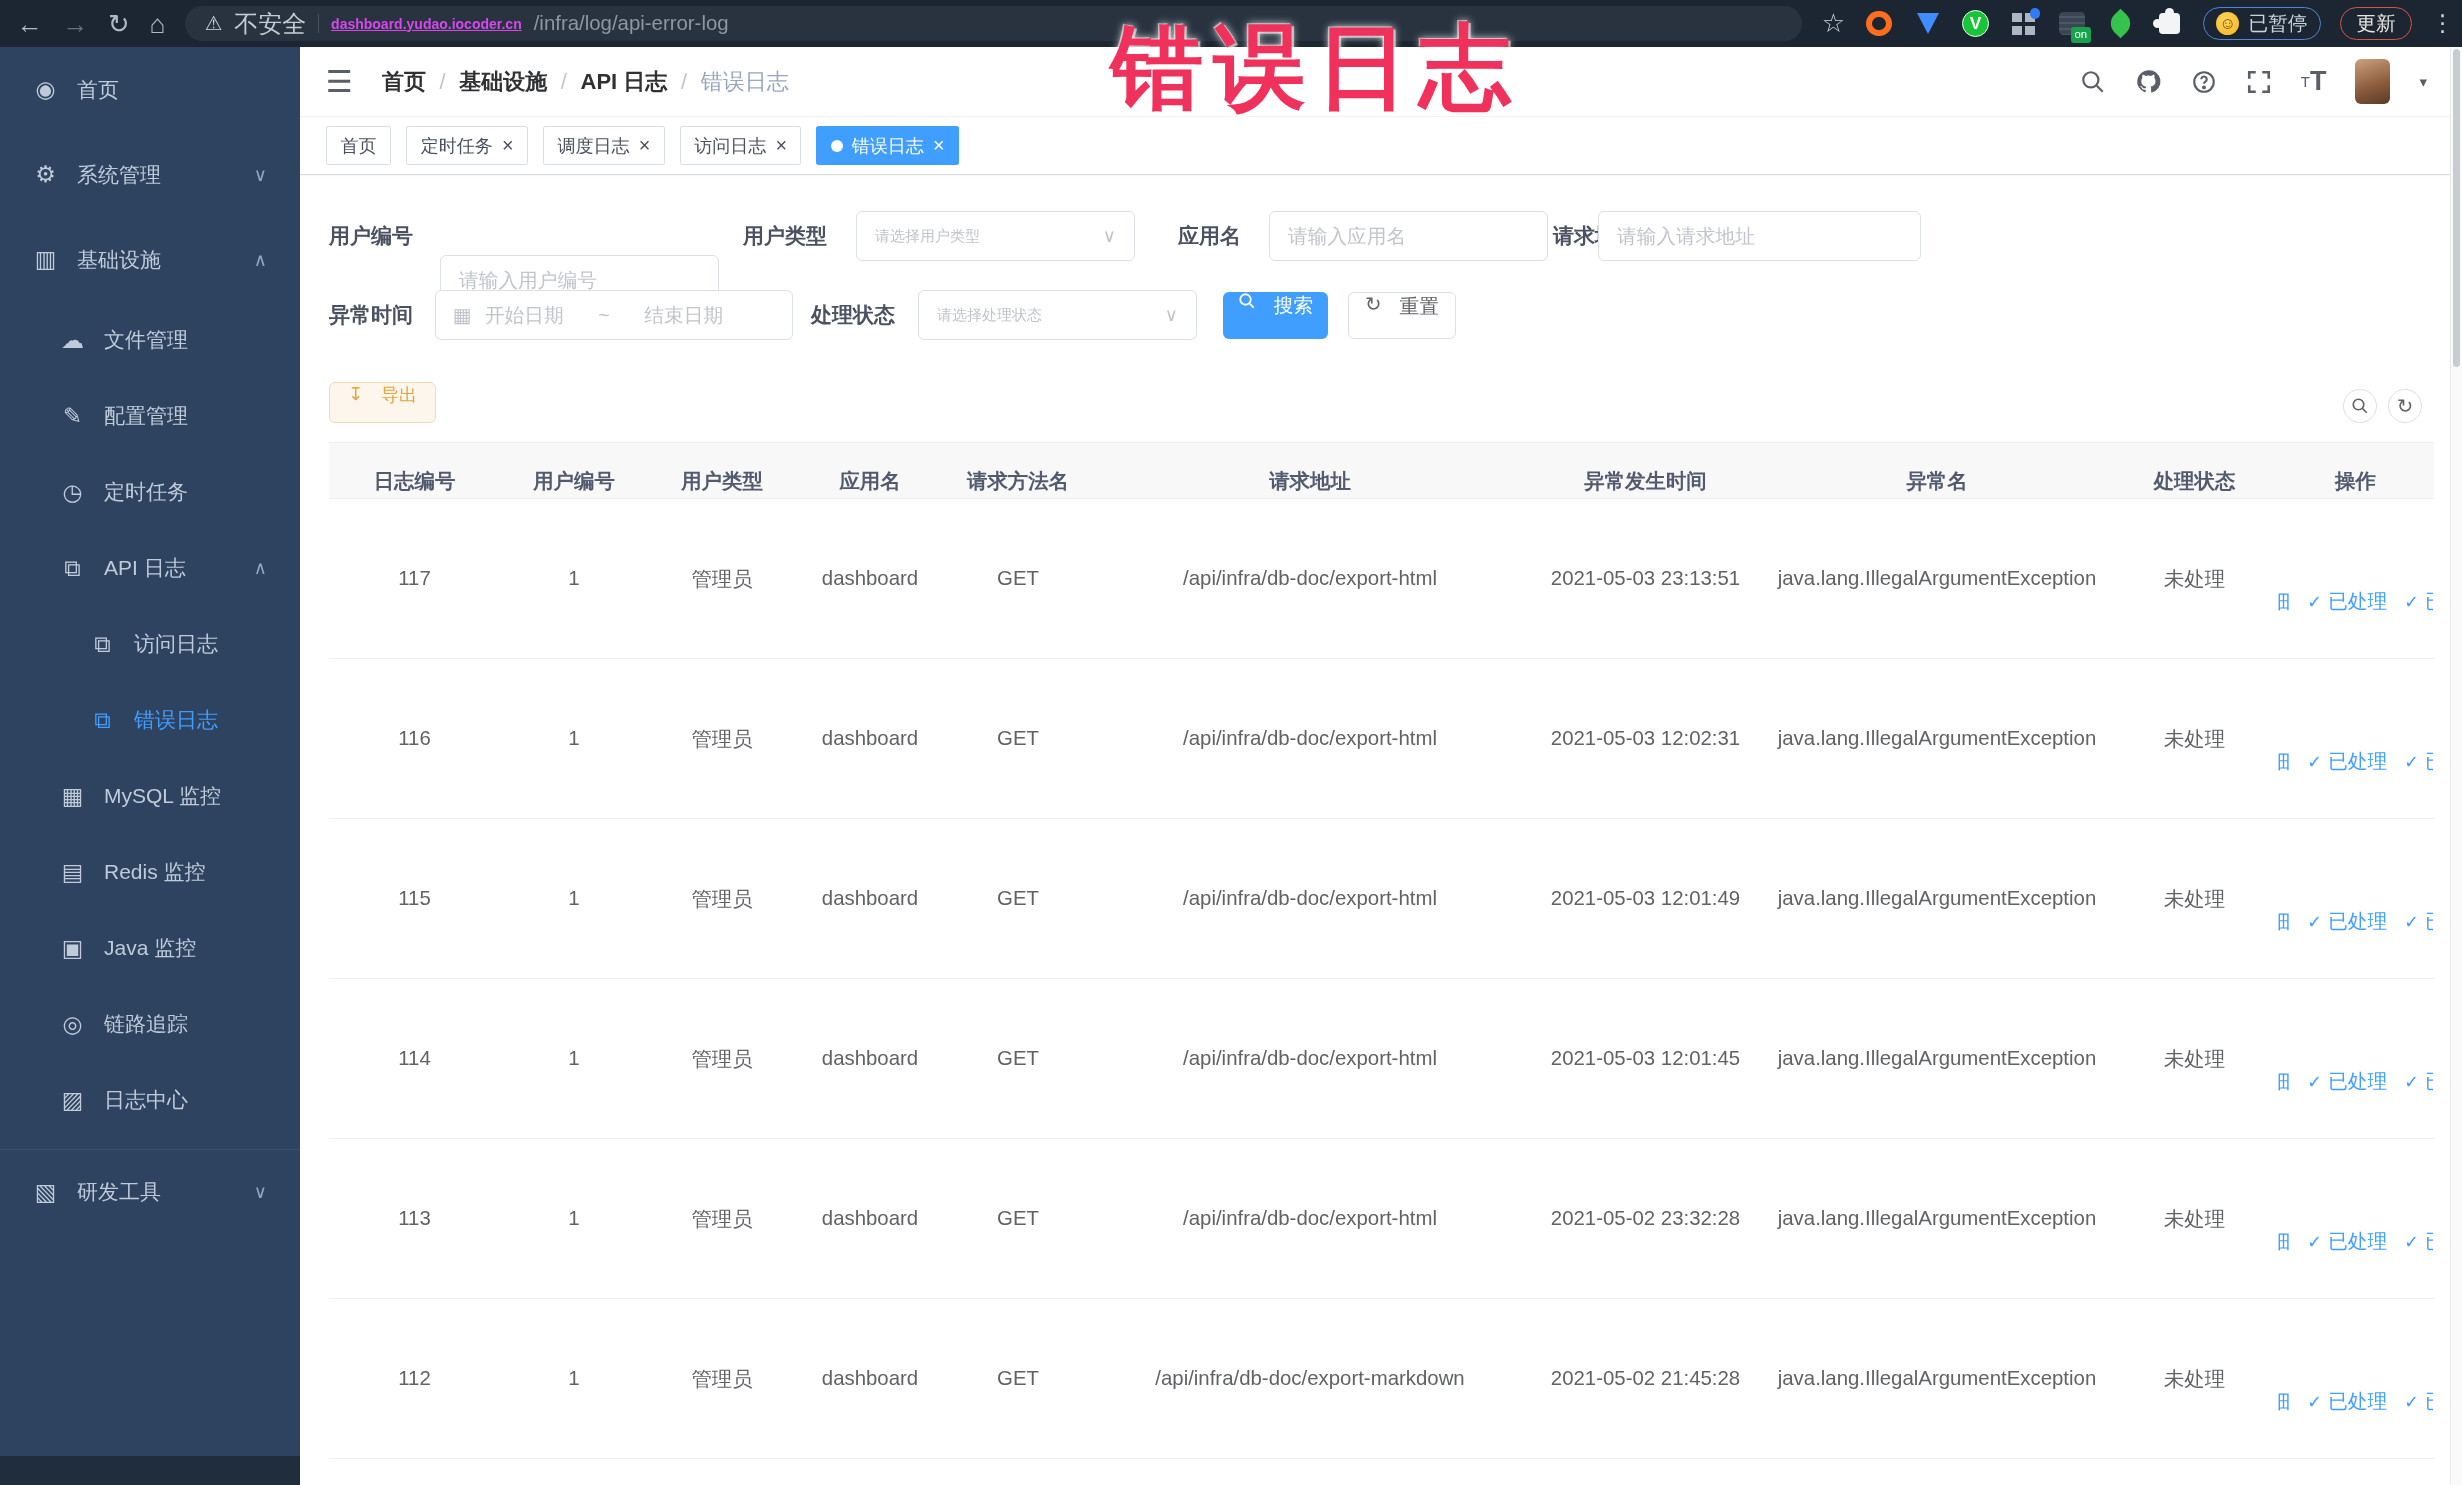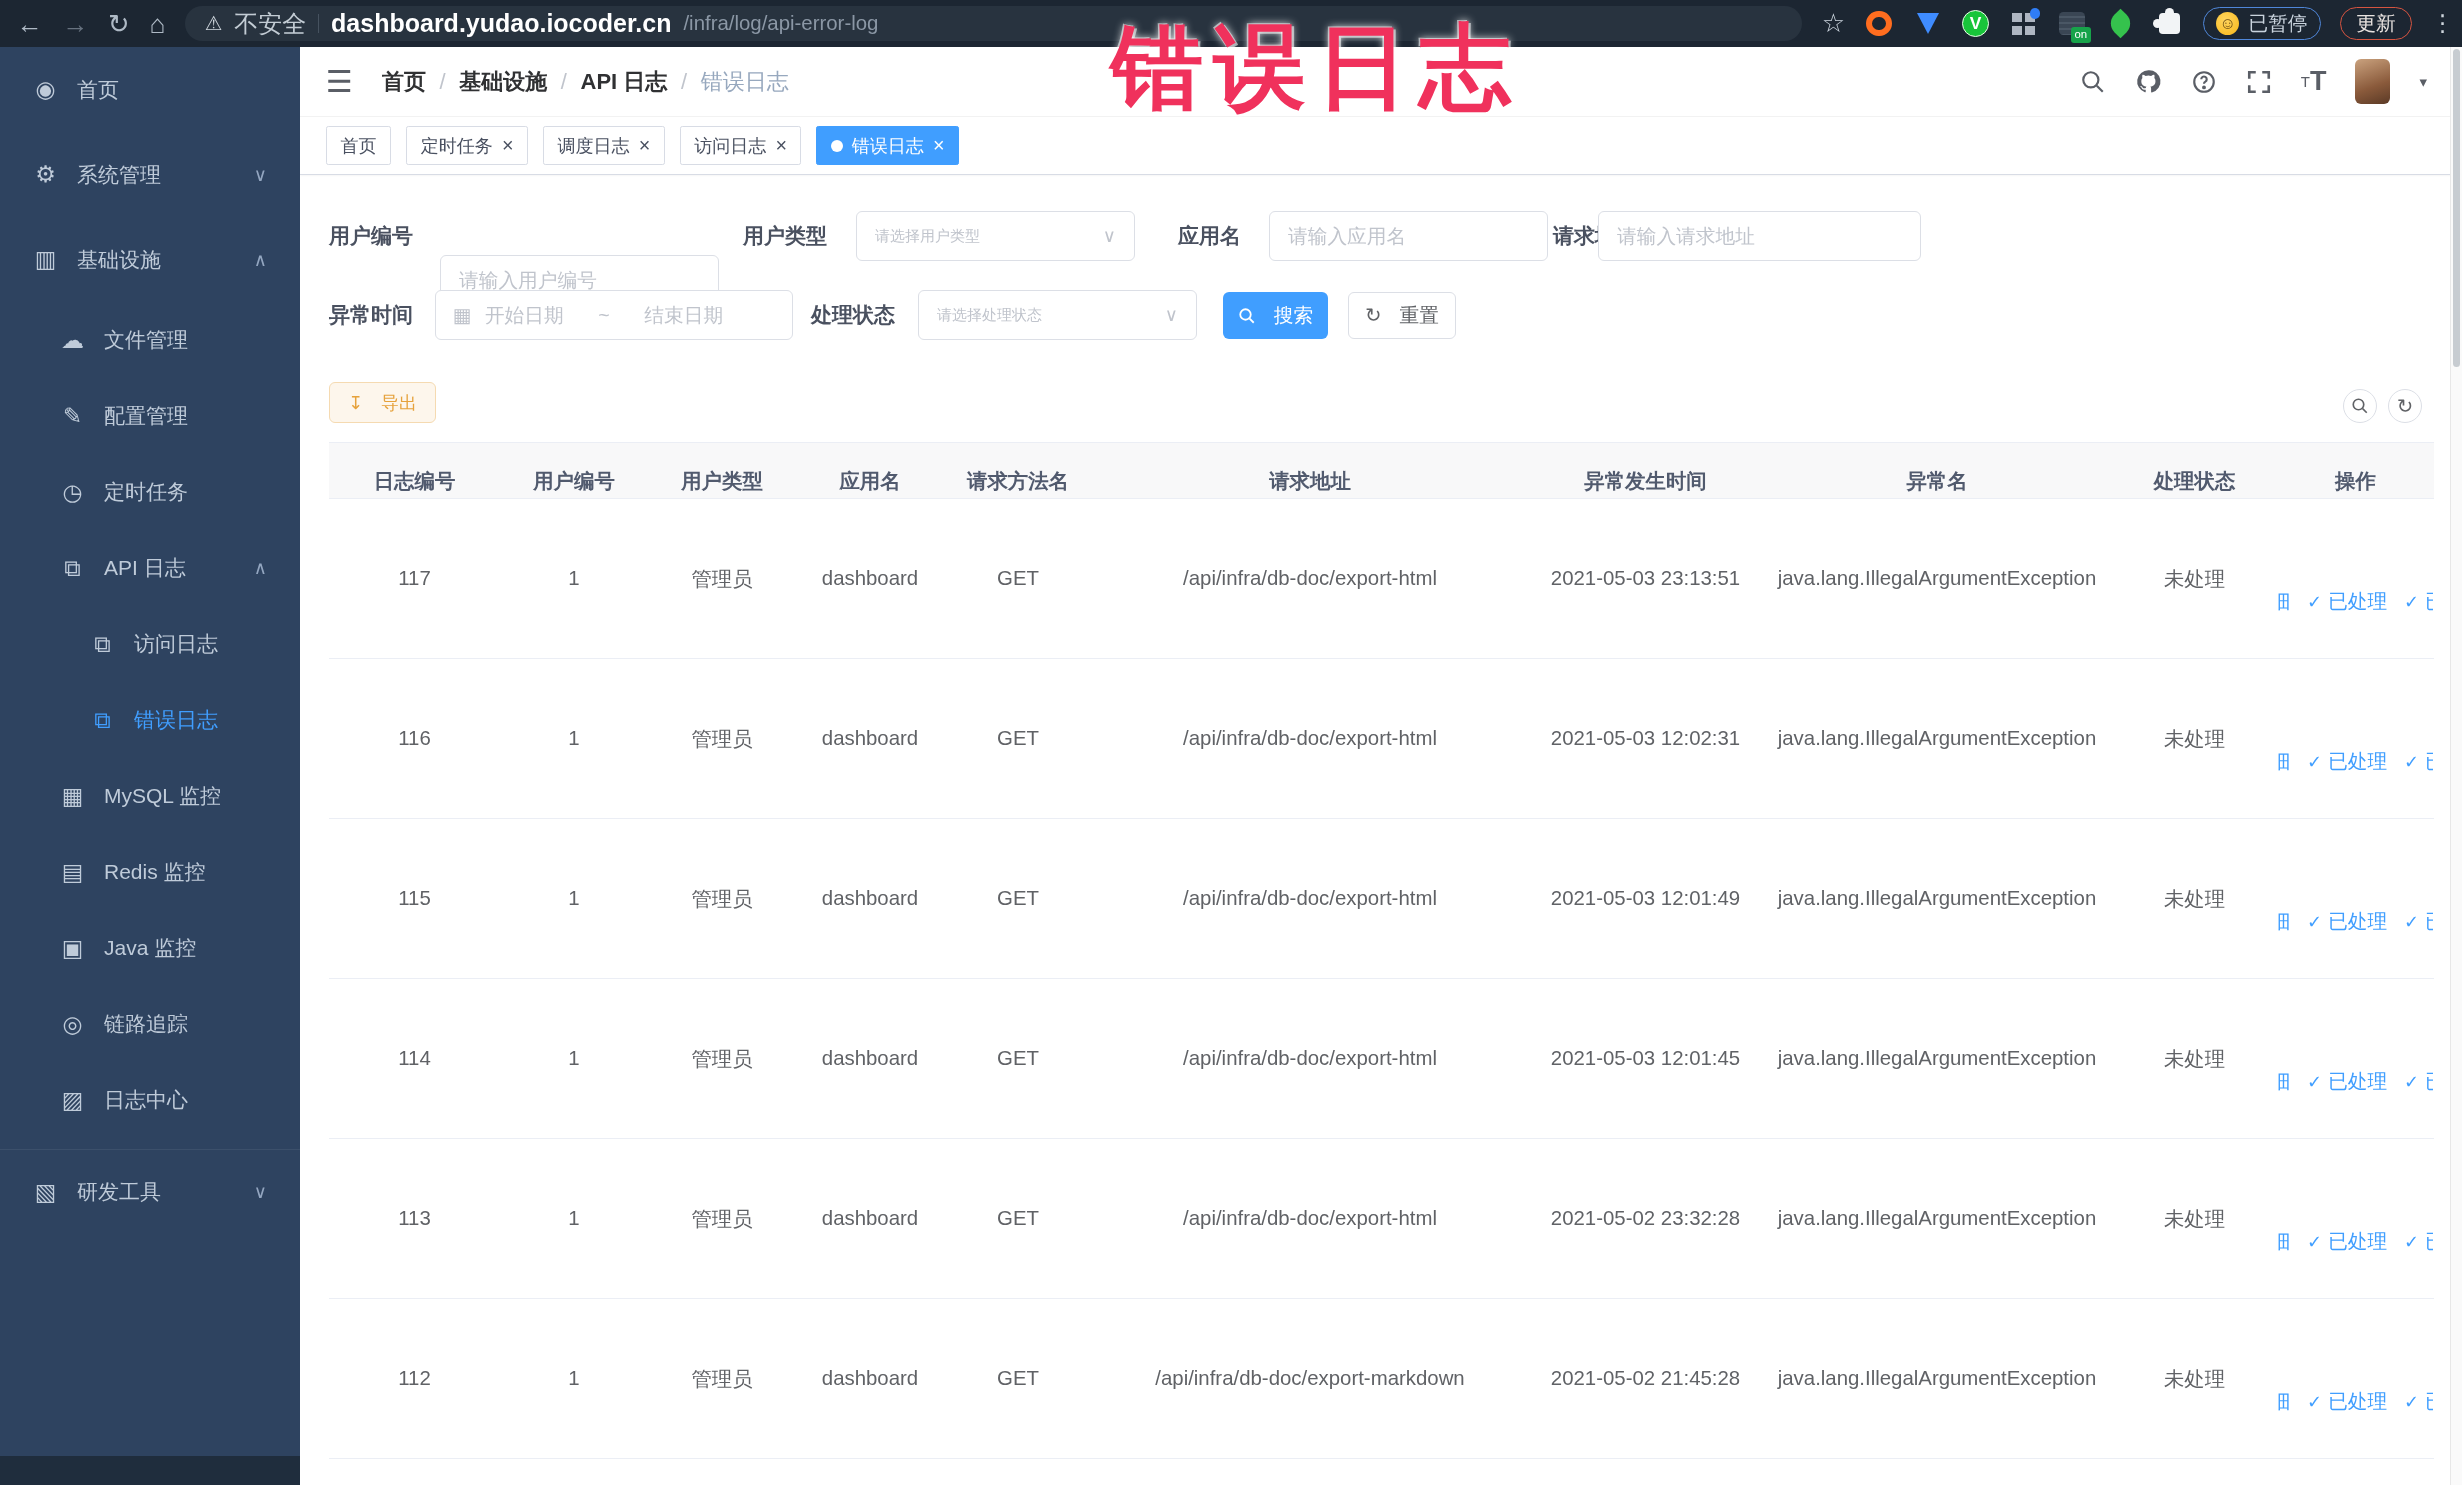--- a/index.html
+++ b/index.html
@@ -9,21 +9,21 @@
   
   .browser-bar{position:absolute;top:0;left:0;width:2462px;height:47px;background:#1c2632;
     display:flex;align-items:center;padding:0 16.7px;box-sizing:border-box;gap:19.7px;z-index:5;}
   .nav-ic{color:#aeb9c5;font-size:26px;line-height:1;flex:0 0 auto;}
   .nav-ic.dim{color:#67727f;}
   .url-pill{flex:0 0 auto;width:1617px;height:35px;background:#28333f;border-radius:17.4px;
     display:flex;align-items:center;padding:0 19.7px;box-sizing:border-box;gap:12px;}
   .warn-ic{color:#cfd6dd;font-size:19.7px;}
   .sec-label{color:#c3ccd4;font-size:24px;}
   .pill-div{width:0.8px;height:19.7px;background:#46525f;}
-  .url-domain{color:#ffffff;font-size:25px;font-weight:bold;}
+  .url-domain{color:#d946ef;font-size:14px;font-weight:bold;text-decoration:underline;}
   .url-path{color:#8b97a5;font-size:20.4px;}
   .star-ic{color:#cdd6df;font-size:26px;}
   .ext{width:29px;height:29px;display:flex;align-items:center;justify-content:center;flex:0 0 auto;position:relative;}
   .ext-orange{width:13.6px;height:13.6px;border:6.8px solid #ff6d1f;border-radius:50%;}
   .ext-shield{width:0;height:0;border-left:11.4px solid transparent;border-right:11.4px solid transparent;border-top:21px solid #3f8cff;}
   .ext-greenv{width:27px;height:27px;border-radius:50%;background:#18c53a;border:1.5px solid #eaffe9;color:#fff;
     font-size:17.4px;font-weight:bold;display:flex;align-items:center;justify-content:center;box-sizing:border-box;}
   .ext-grid{width:9.8px;height:9.8px;background:#aeb6c2;box-shadow:13px 0 0 #aeb6c2,0 13px 0 #aeb6c2,13px 13px 0 #aeb6c2;position:relative;top:-6px;left:-6px;}
   .ext-grid::after{content:"";position:absolute;right:-18px;top:-4.5px;width:10.6px;height:10.6px;border-radius:50%;background:#2f7df6;}
   .ext-on{width:26px;height:23px;border-radius:4.5px;background:#3a4654;position:relative;
@@ -90,21 +90,21 @@
   .inp::placeholder{color:#c0c4cc;}
   .select{position:absolute;height:50px;border:0.8px solid #dcdfe6;border-radius:6px;box-sizing:border-box;
     background:#fff;display:flex;align-items:center;padding:0 18px;justify-content:space-between;}
   .sel-ph{color:#c0c4cc;font-size:15px;}
   .sel-arrow{color:#c0c4cc;font-size:18px;}
   .daterange{position:absolute;height:50px;border:0.8px solid #dcdfe6;border-radius:6px;box-sizing:border-box;
     background:#fff;display:flex;align-items:center;padding:0 16.7px;gap:13.6px;}
   .cal-ic{color:#c0c4cc;font-size:19.7px;}
   .date-ph{color:#c0c4cc;font-size:19.7px;}
   .date-sep{color:#c0c4cc;font-size:19.7px;margin:0 21px;}
-  .btn{position:absolute;display:flex;align-items:center;justify-content:center;gap:18px;border-radius:6px;
+  .btn{position:absolute;display:flex;align-items:flex-start;justify-content:center;gap:18px;border-radius:6px;
     font-size:19.7px;box-sizing:border-box;cursor:pointer;}
   .btn-search{background:#409eff;color:#fff;}
   .btn-reset{background:#fff;border:0.8px solid #dcdfe6;color:#606266;}
   .btn-export{background:#fdf6ec;border:0.8px solid #f5dab1;color:#e6a23c;font-size:18px;}
   .circle-btn{position:absolute;width:34px;height:34px;border-radius:50%;border:0.8px solid #dcdfe6;background:#fff;
     display:flex;align-items:center;justify-content:center;color:#606266;box-sizing:border-box;}
 
   .table{position:absolute;left:29px;top:267px;width:2105px;}
   .thead{display:flex;height:55px;background:#f8f8f9;border-top:0.8px solid #ebeef5;border-bottom:0.8px solid #ebeef5;
     align-items:center;}

